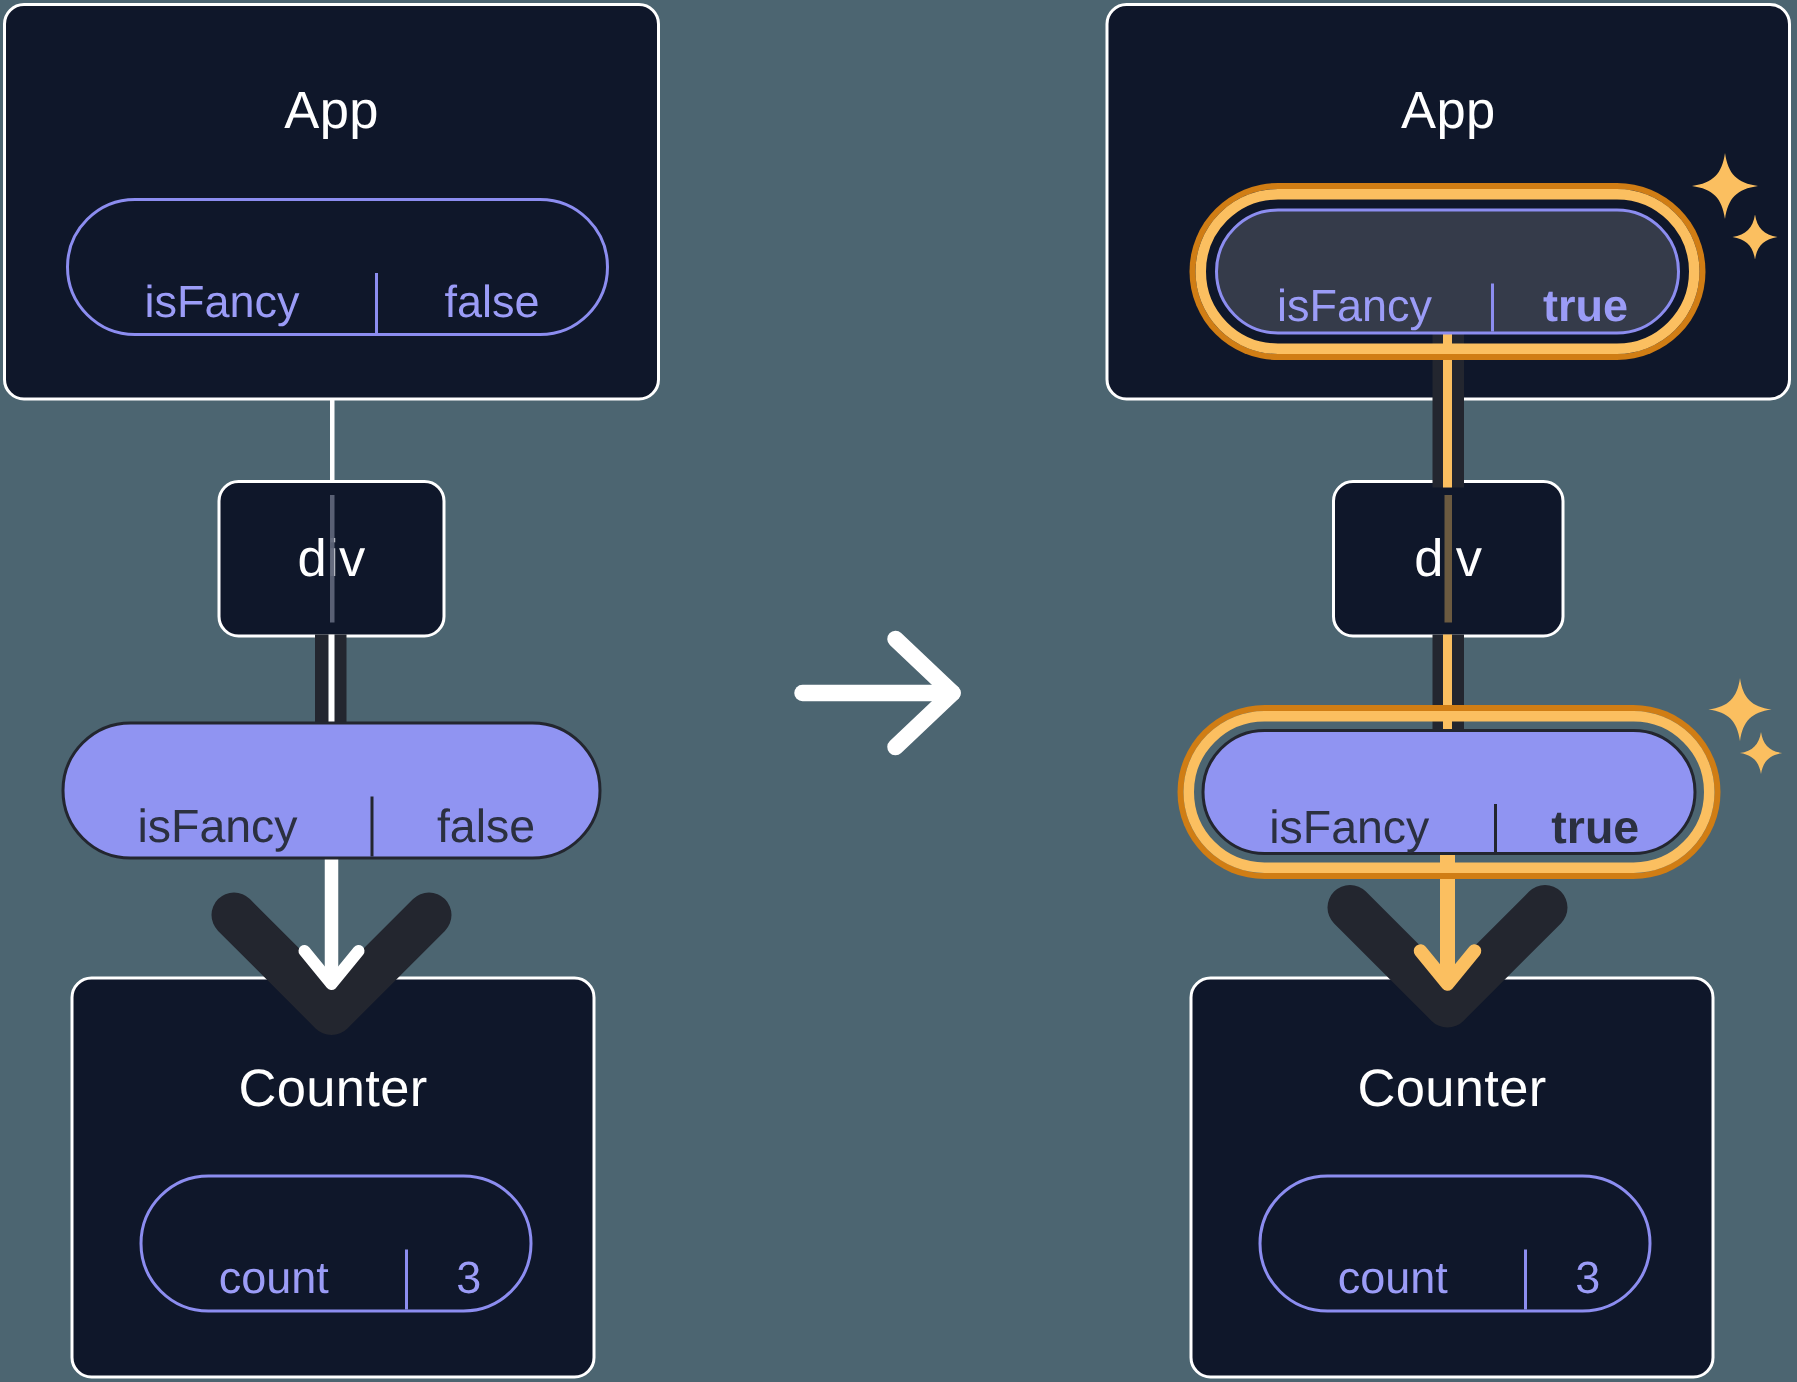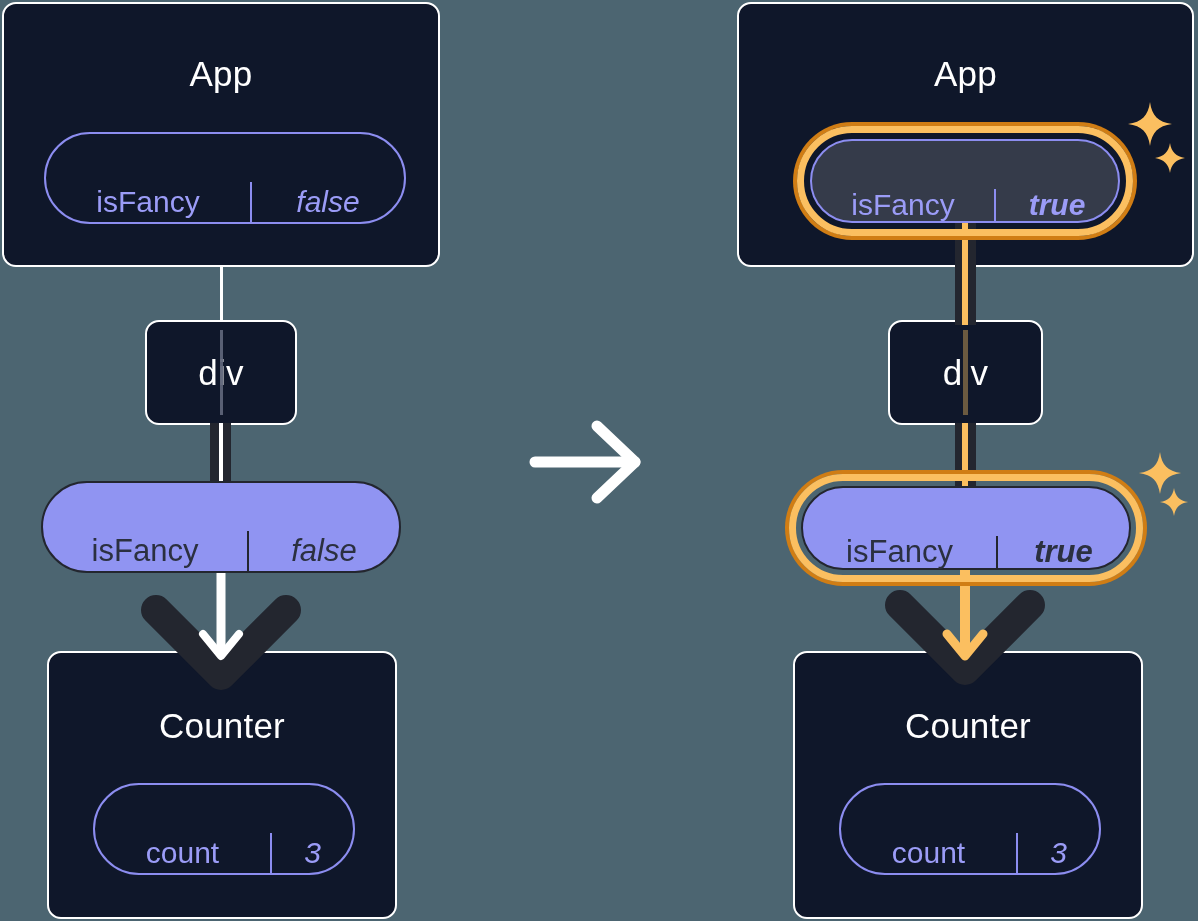--- a/index.html
+++ b/index.html
@@ -47,21 +47,21 @@
     border-radius:999px;
     z-index:7;
   }
   .pill .cell{
     display:flex;align-items:center;justify-content:center;
     box-sizing:border-box;
     white-space:nowrap;
     margin-top:48px;
   }
   .pill .cell.key{flex:0 0 auto;}
-  .pill .cell.val{flex:1 1 auto;font-style:italic;}
+  .pill .cell.val{flex:1 1 auto;}
 
   
   .pill-outline{
     border:2px solid #8c8df0;
     background:transparent;
   }
   .pill-outline .cell{color:#9b9cf7;font-size:30px;}
   .pill-outline .cell.val{border-left:2px solid #8c8df0;}
 
   

